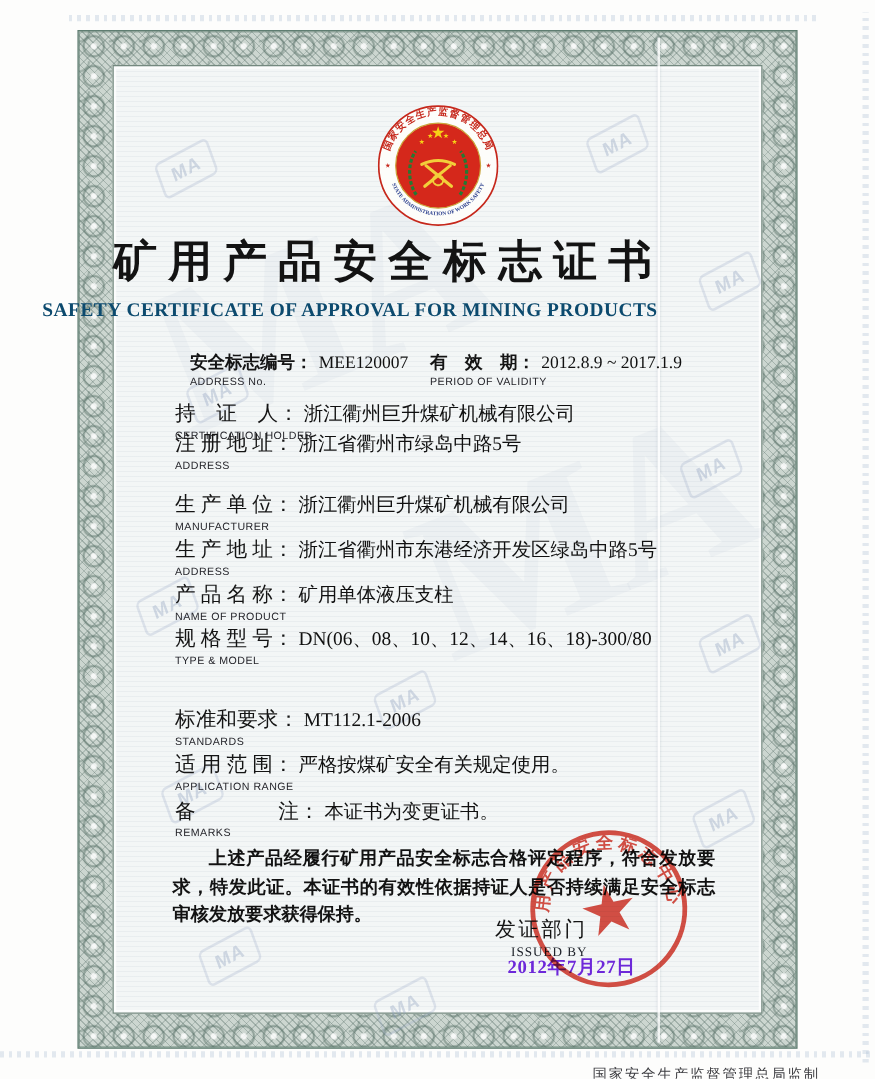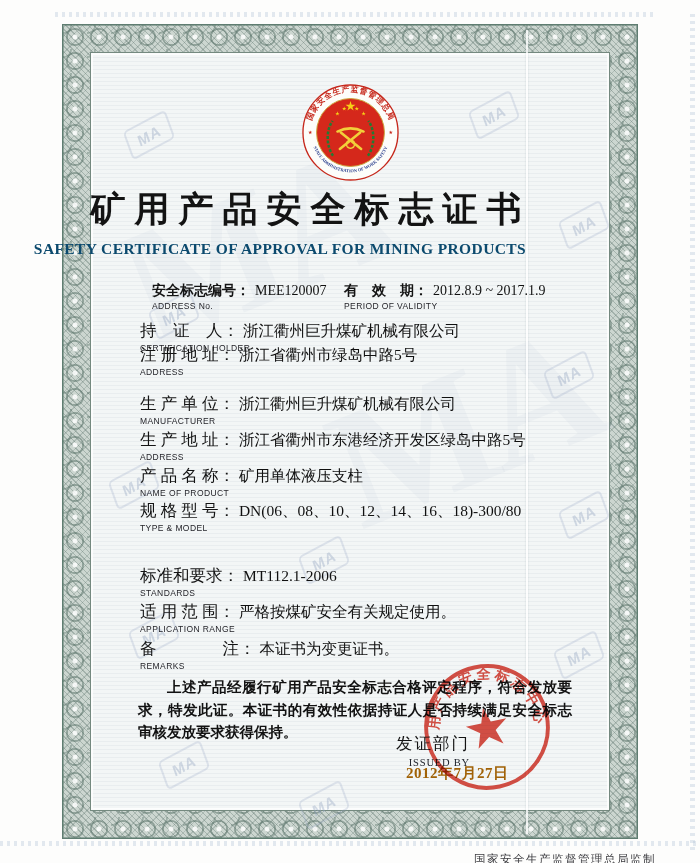--- a/index.html
+++ b/index.html
@@ -64,21 +64,21 @@
   .frow .cv{font-size:15.5px;margin-left:4px;color:#101010;}
   .frow .el{display:block;font:400 8.5px "Liberation Sans","DejaVu Sans",sans-serif;letter-spacing:.4px;color:#24242a;margin-top:1px;}
   
   .statement{
     position:absolute;left:138px;top:676px;width:434px;z-index:2;
     font-size:14.5px;line-height:22.5px;color:#121212;text-indent:2em;text-align:justify;font-weight:600;
   }
   .issuedby{position:absolute;left:300px;top:733px;width:170px;text-align:right;z-index:2;}
   .issuedby .cn{font-size:16.5px;letter-spacing:2px;color:#141414;}
   .issuedby .en{display:block;font:400 10.5px "Liberation Serif",serif;letter-spacing:.8px;color:#20242c;margin-top:2px;}
-  .issue-date{position:absolute;left:406px;top:764px;font-size:15px;font-weight:700;color:#a16207;z-index:2;letter-spacing:.5px;}
+  .issue-date{position:absolute;left:406px;top:764px;font-size:15px;font-weight:700;color:#6d28d9;z-index:2;letter-spacing:.5px;}
   
   .stamp{position:absolute;left:420px;top:660px;width:134px;height:134px;z-index:3;opacity:.88;mix-blend-mode:multiply;transform:rotate(-12deg);}
   
   .emblem{position:absolute;left:302px;top:84px;width:97px;height:97px;z-index:2;}
   
   .imprint{position:absolute;left:474px;top:852px;font-size:11.5px;letter-spacing:1.5px;color:#3c3c40;z-index:2;white-space:nowrap;}
 </style>
 </head>
 <body>
 

